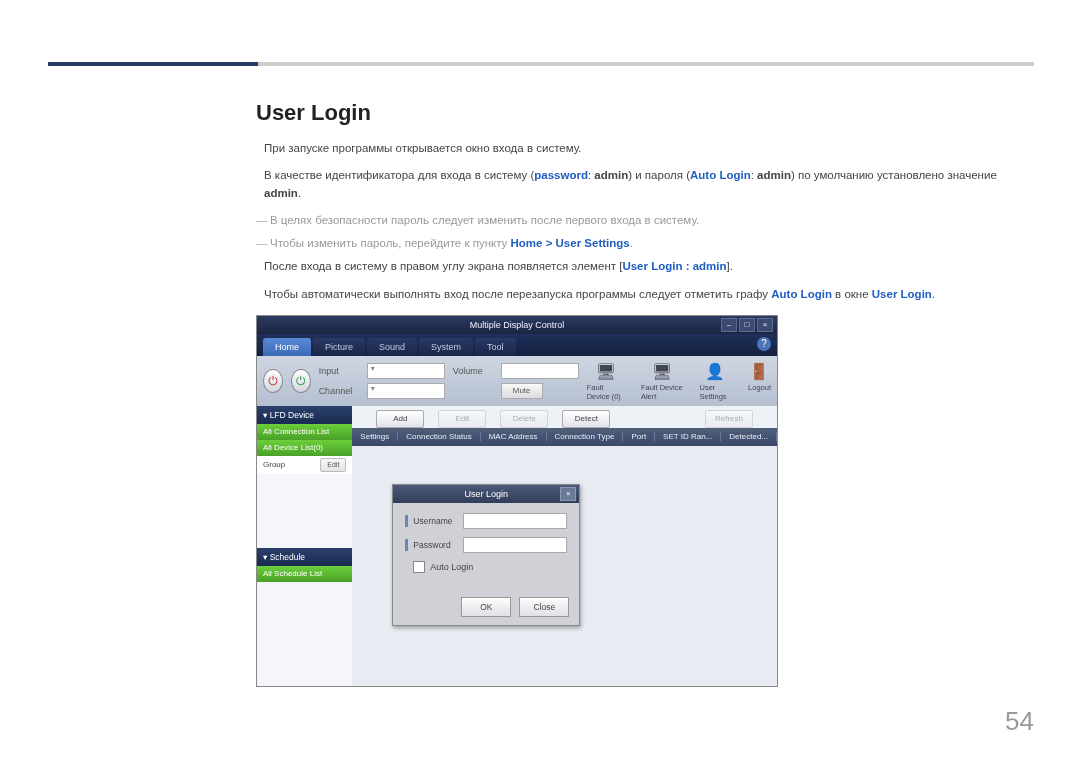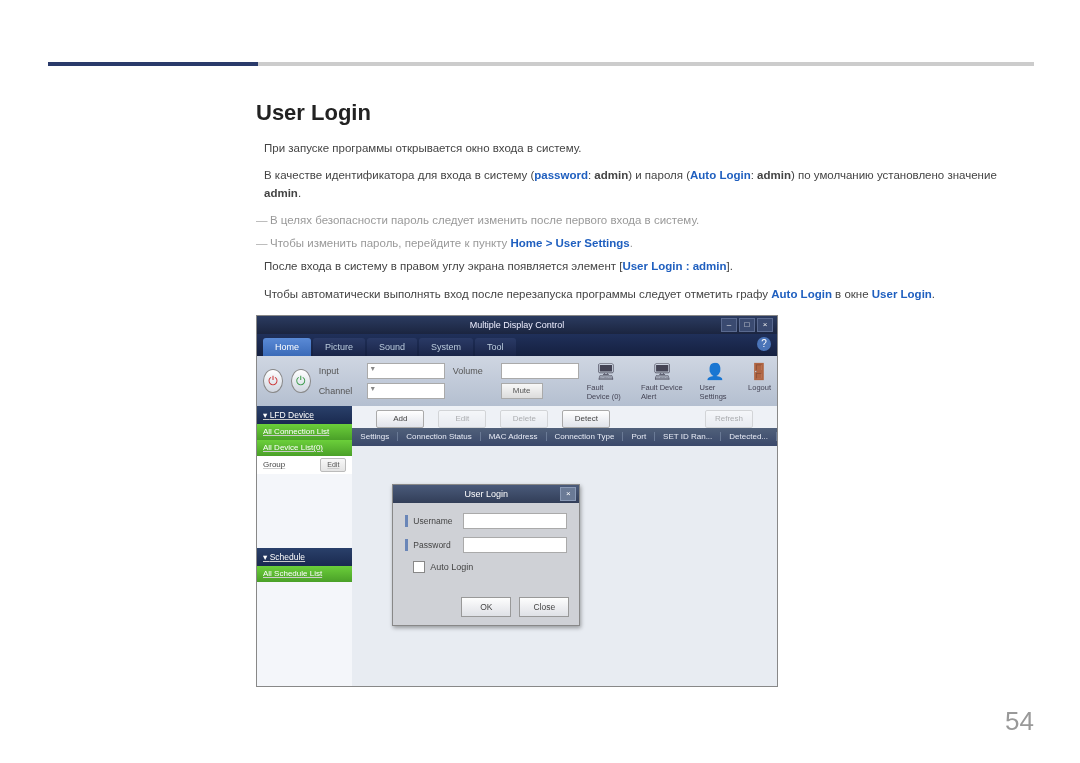--- a/index.html
+++ b/index.html
@@ -174,21 +174,20 @@
     left: 0;
     right: 0;
     bottom: 0;
     display:flex;
   }
   .side {
     width: 118px;
     background: #e8ecf2;
     display:flex;
     flex-direction:column;
-    text-decoration:underline;
   }
   .side-head {
     height: 18px;
     background: linear-gradient(#2a406a,#1a2a50);
     color:#fff;
     font-size:8.5px;
     padding:0 6px;
     line-height:18px;
   }
   .side-green {

